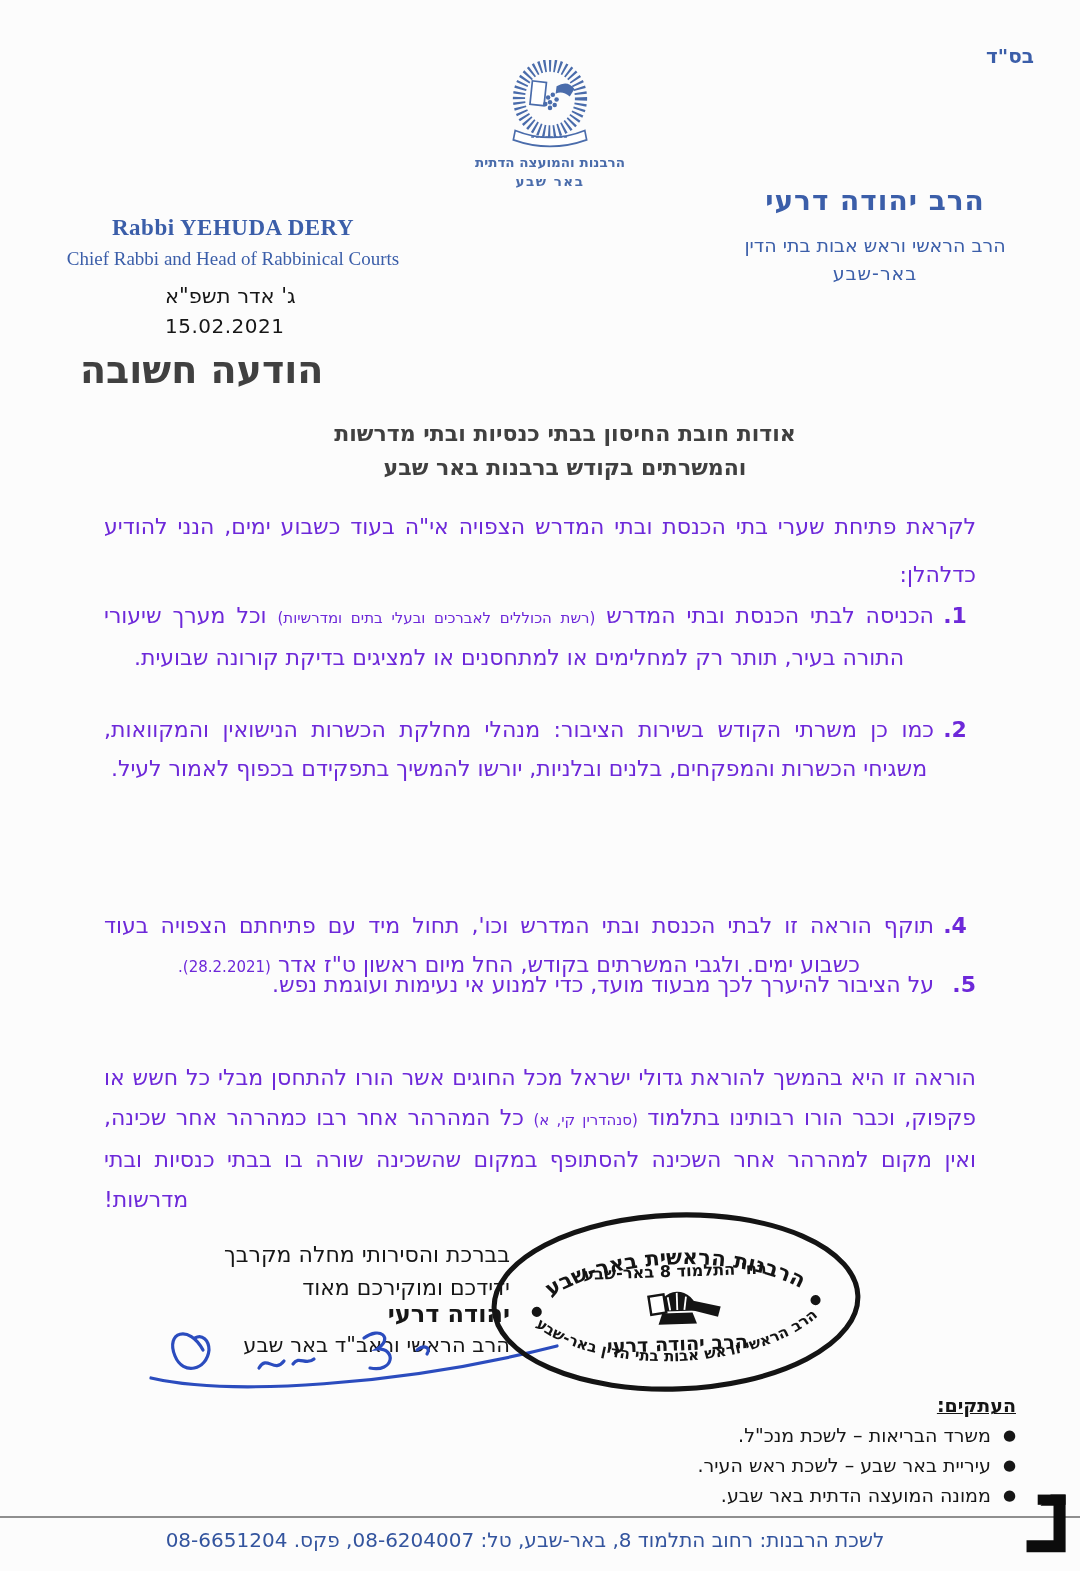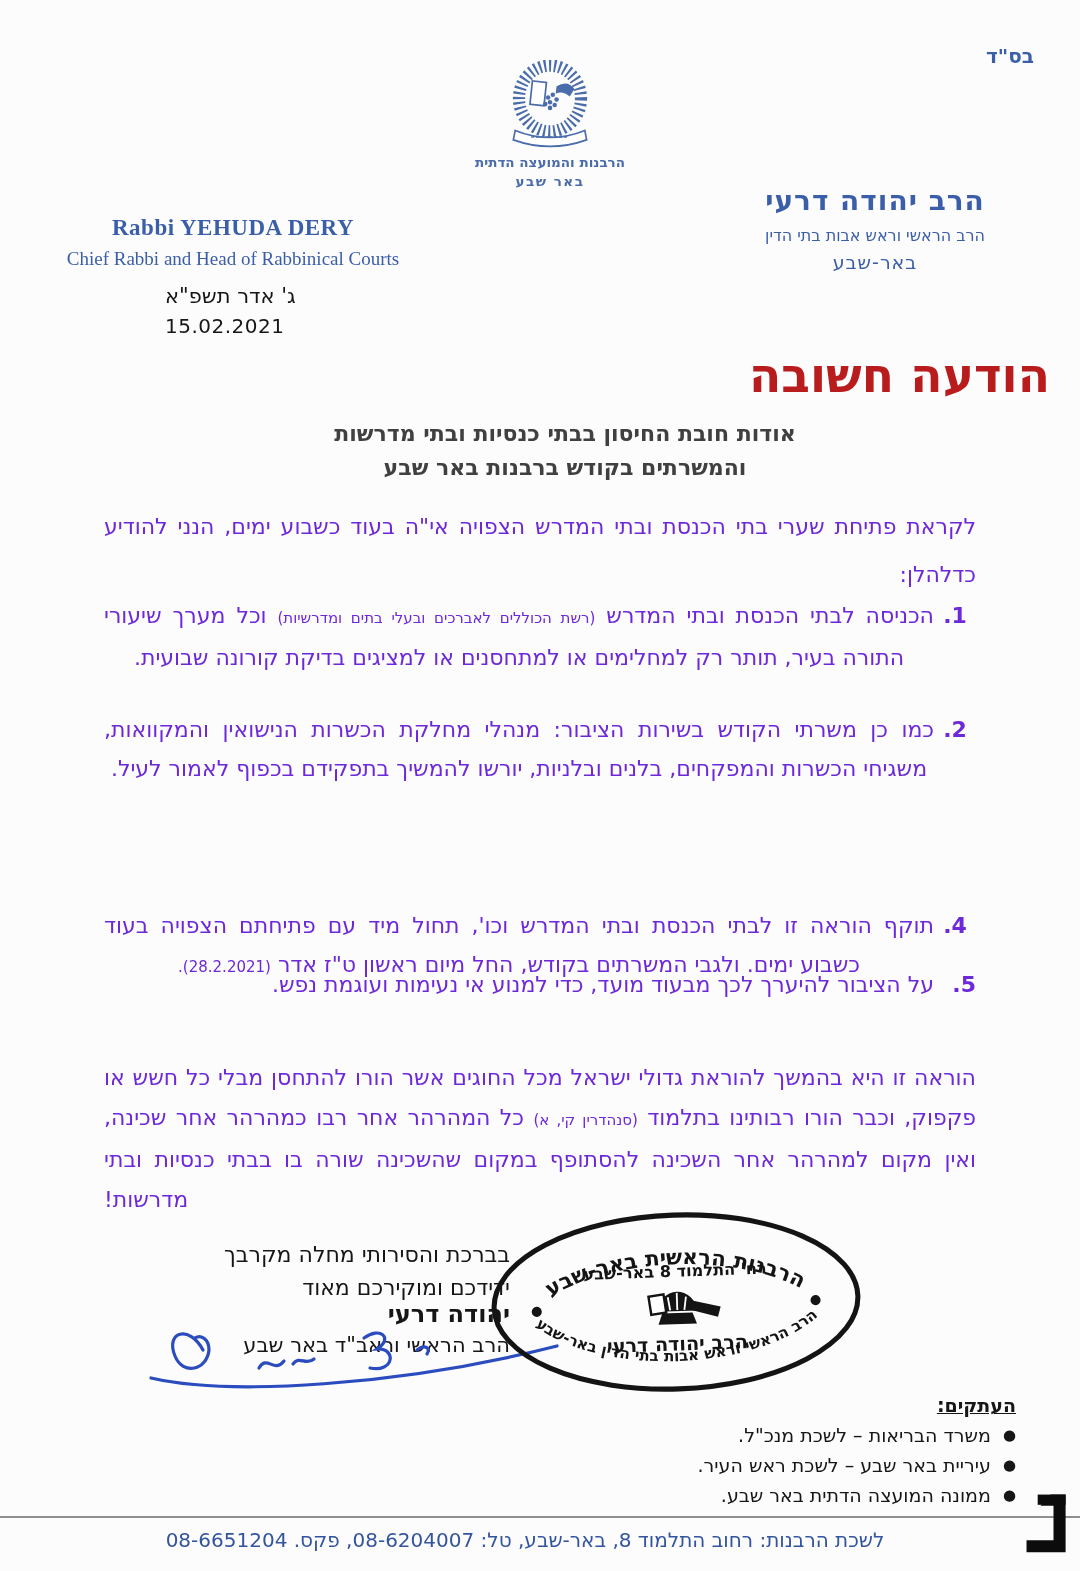--- a/index.html
+++ b/index.html
@@ -11,35 +11,35 @@
   }
   .bsd { position:absolute; top:44px; right:46px; font-size:20px; font-weight:bold; color:#3b5ea9; }
 
   .logo { position:absolute; left:440px; top:60px; width:220px; text-align:center; color:#4a6cab; }
   .emblem { display:block; margin:0 auto; width:94px; height:92px; }
   .logo-org  { font-size:13.5px; font-weight:bold; margin-top:2px; }
   .logo-city { font-size:13.5px; font-weight:bold; margin-top:3px; letter-spacing:1.5px; }
 
   .hdr-he { position:absolute; left:700px; top:184px; width:350px; text-align:center; color:#3b5ea9; }
   .he-name  { font-size:28px; font-weight:bold; letter-spacing:1px; }
-  .he-title { font-size:16px; margin-top:9px; }
+  .he-title { font-size:19px; margin-top:17px; }
   .he-loc   { font-size:19px; margin-top:6px; letter-spacing:1px; }
 
   .hdr-en { position:absolute; left:28px; top:192px; width:410px; text-align:center; color:#3b5ea9;
             font-family:"Liberation Serif", serif;margin-top:23px; }
   .en-name  { font-size:23px; font-weight:bold; letter-spacing:0.5px; }
   .en-title { font-size:19px; margin-top:7px; }
   .en-loc   { font-size:18px; margin-top:6px; }
 
   .dateline { position:absolute; left:165px; top:284px; text-align:left; }
   .date-he   { font-size:21px; }
   .date-greg { font-size:20px; margin-top:6px; letter-spacing:0.5px; }
 
-  .title { position:absolute; left:80px; top:348px; width:970px; text-align:right;
-           font-size:47px; font-weight:bold; color:#b91c1c; }
+  .title { position:absolute; left:80px; top:348px; width:970px; text-align:left;
+           font-size:38px; font-weight:bold; color:#404040; }
   .sub   { position:absolute; left:80px; width:970px; text-align:center; font-weight:bold;
            font-size:22px; color:#404040; }
   .sub1 { top:421px; }
   .sub2 { top:455px; }
 
   .para { position:absolute; left:104px; width:872px; direction:rtl; text-align:justify;
           font-size:22px; color:#6d28d9; }
   .intro   { top:503px; line-height:48px; text-align-last:right; }
   .item    { line-height:39px; padding-right:42px; text-indent:-42px; }
   .num     { display:inline-block; width:42px; font-weight:bold; text-indent:0; }

